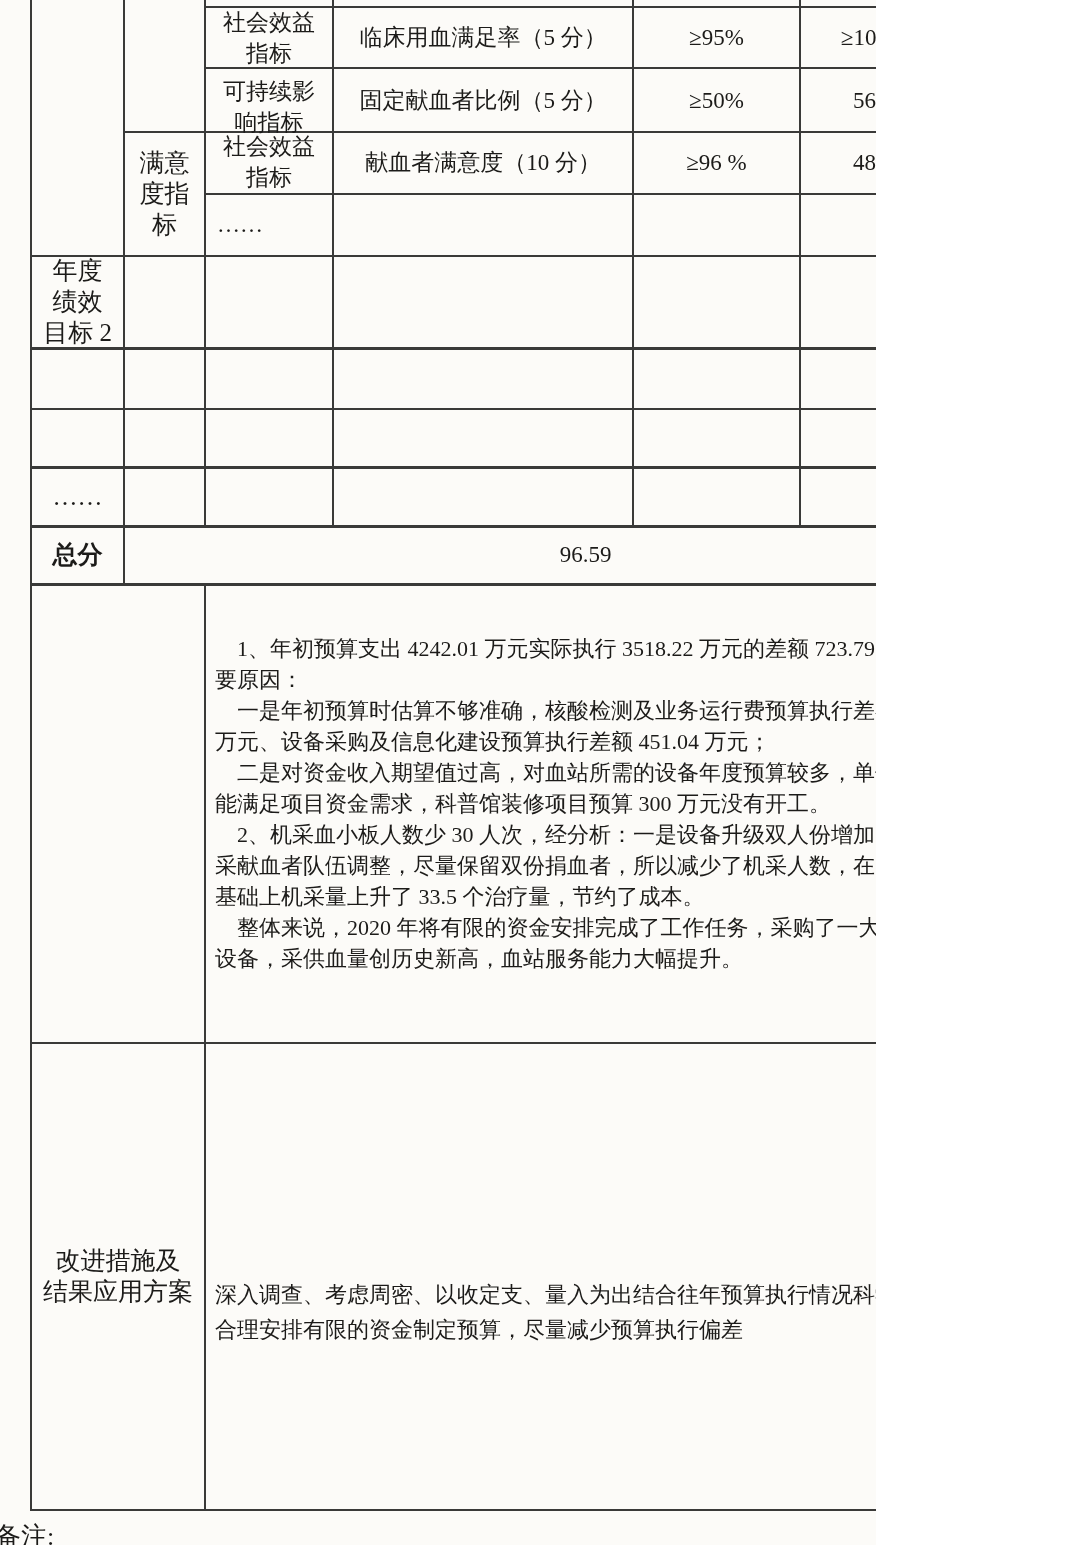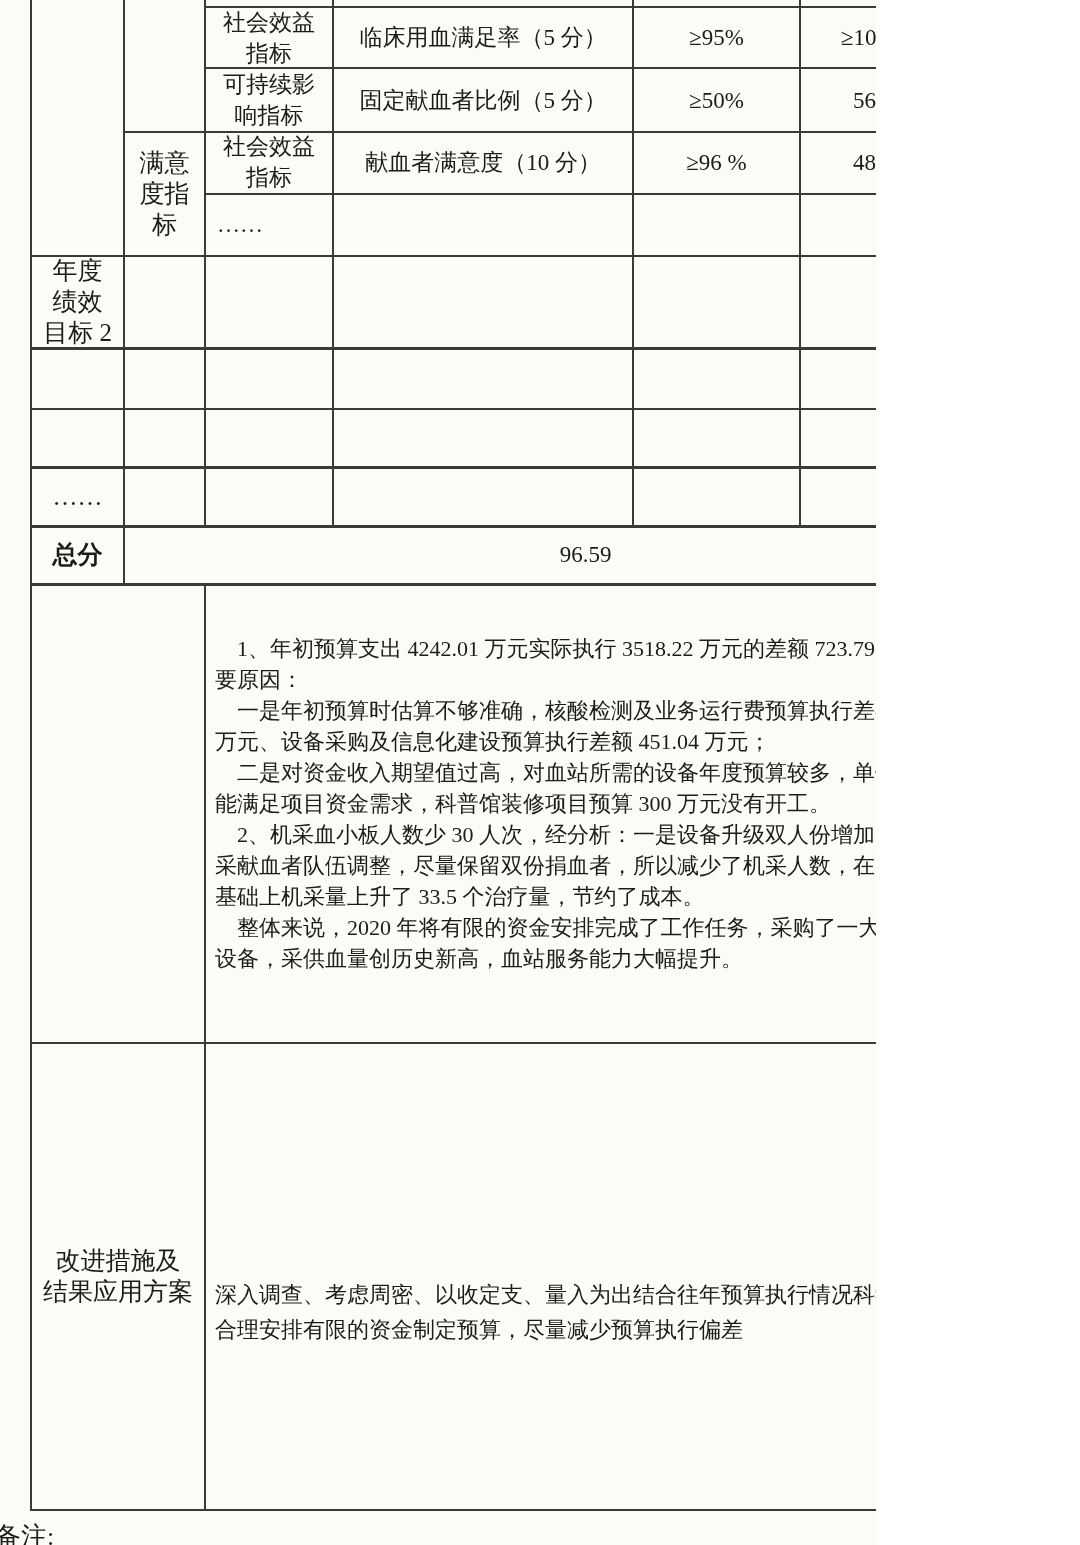--- a/index.html
+++ b/index.html
@@ -92,21 +92,21 @@
   <div class="hline" style="left:30px;  top:1042px; width:1018px;"></div>
   <div class="hline" style="left:30px;  top:1509px; width:1018px;"></div>
 
   <div class="cell" style="left:206px; top:8px; width:126px; height:59px;">社会效益
 指标</div>
   <div class="cell" style="left:334px; top:8px; width:298px; height:59px;">临床用血满足率（5 分）</div>
   <div class="cell" style="left:634px; top:8px; width:165px; height:59px;">≥95%</div>
   <div class="cell" style="left:801px; top:8px; width:146px; height:59px;">≥100%</div>
   <div class="cell" style="left:949px; top:8px; width:97px; height:59px;">5</div>
 
-  <div class="cell" style="left:206px; top:69px; width:126px; height:62px;">可持续影
+  <div class="cell" style="left:206px; top:78px; width:126px; height:62px;font-family:Liberation Mono, monospace;">可持续影
 响指标</div>
   <div class="cell" style="left:334px; top:69px; width:298px; height:62px;">固定献血者比例（5 分）</div>
   <div class="cell" style="left:634px; top:69px; width:165px; height:62px;">≥50%</div>
   <div class="cell" style="left:801px; top:69px; width:146px; height:62px;">56%</div>
   <div class="cell" style="left:949px; top:69px; width:97px; height:62px;">5</div>
 
   <div class="cell lbl" style="left:125px; top:133px; width:79px; height:120px;">满意
 度指
 标</div>
 

